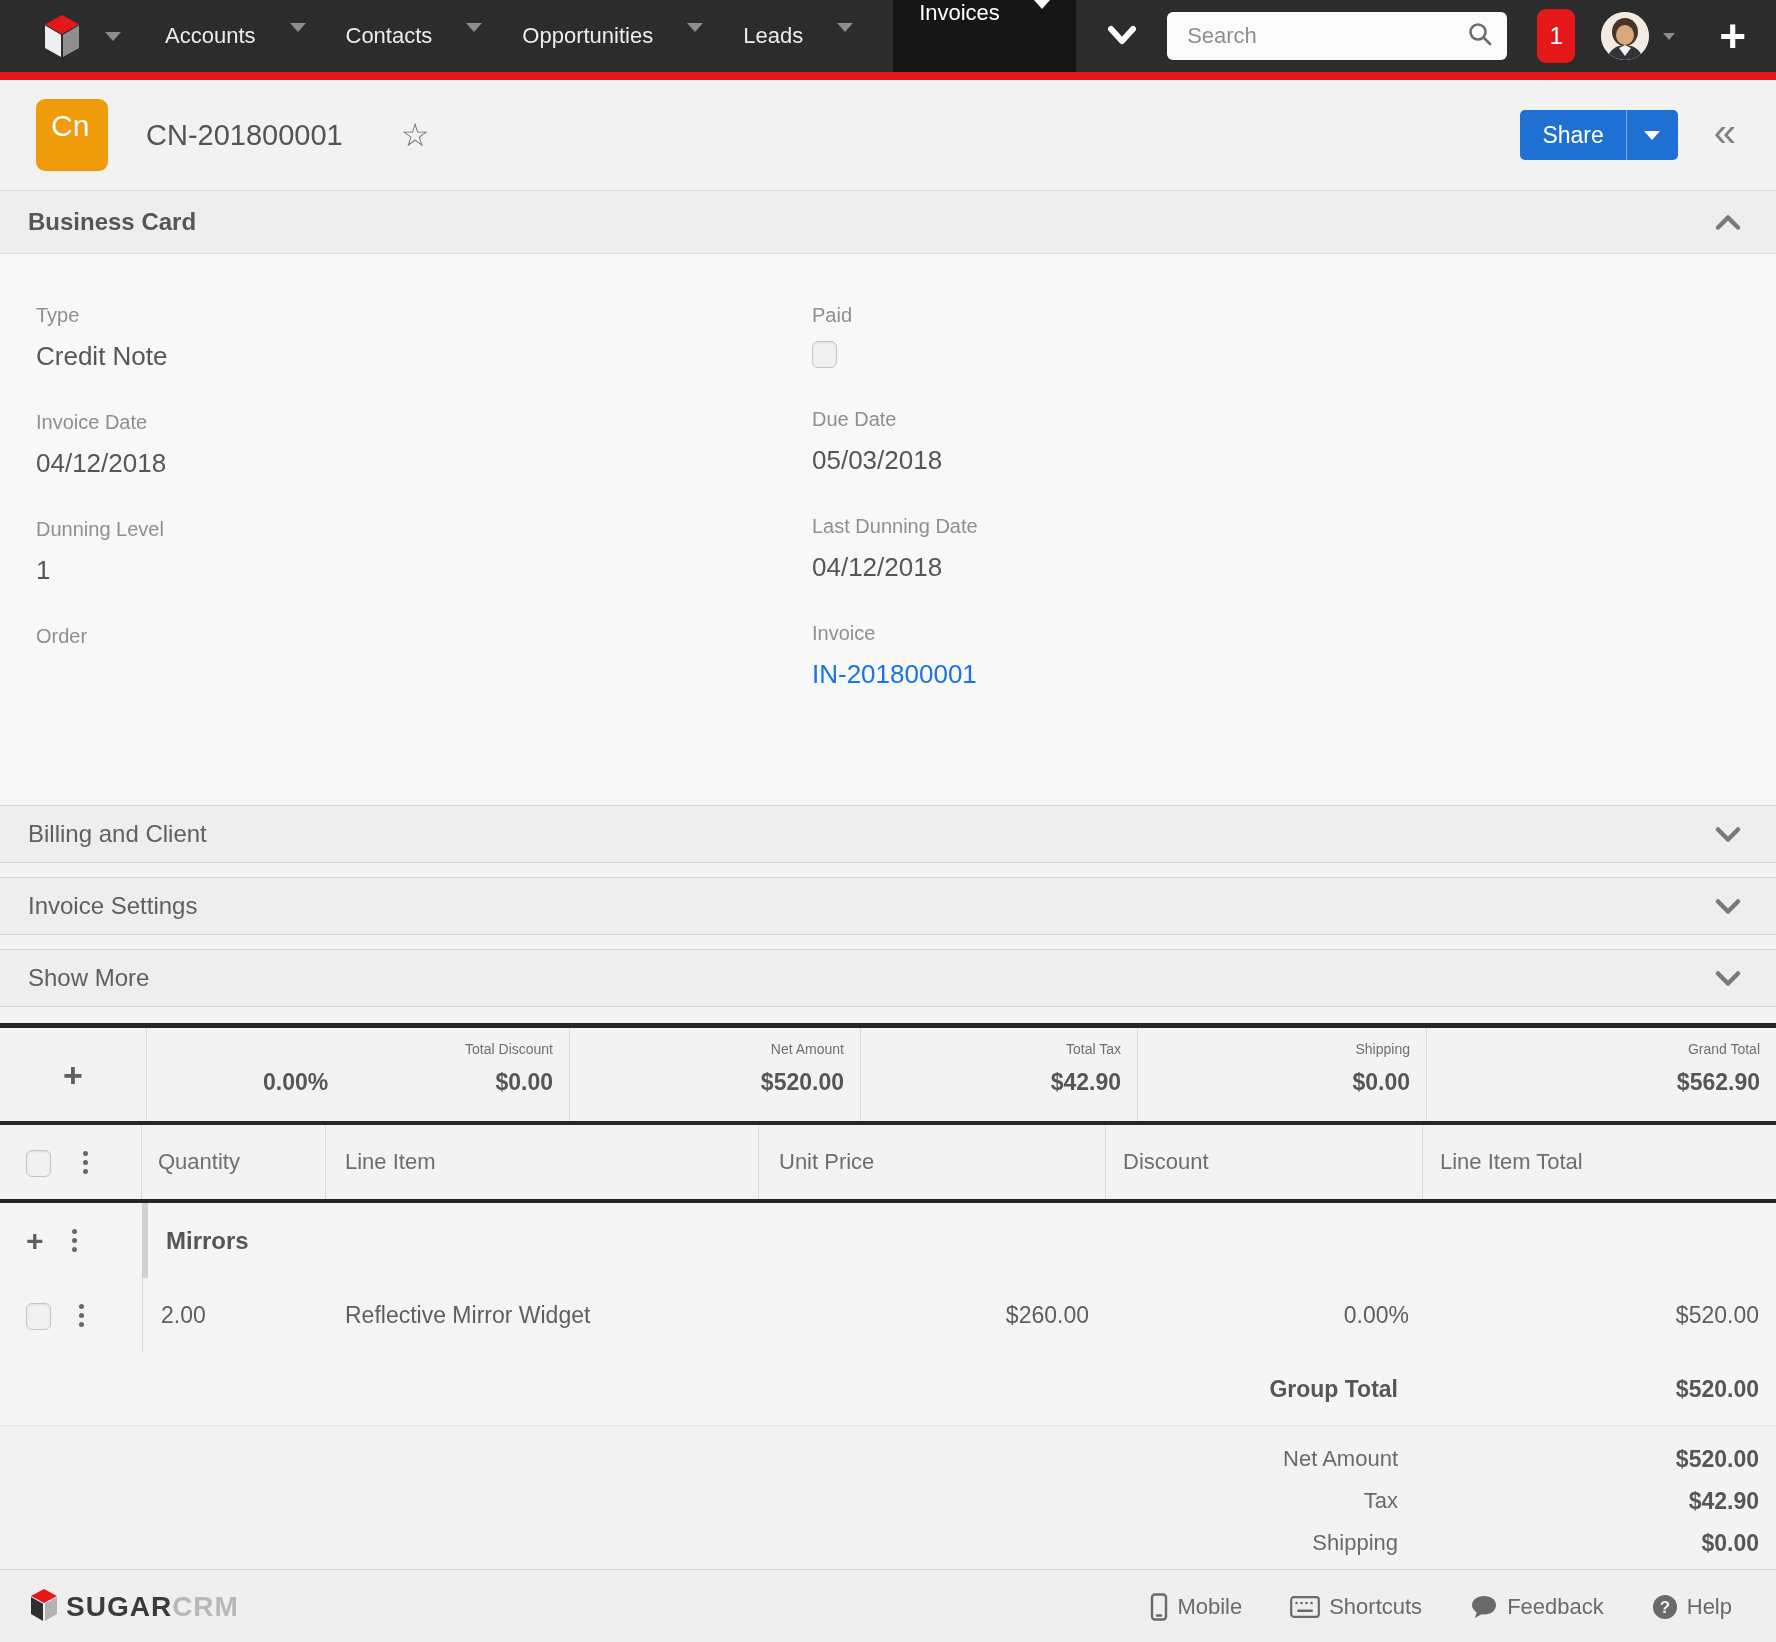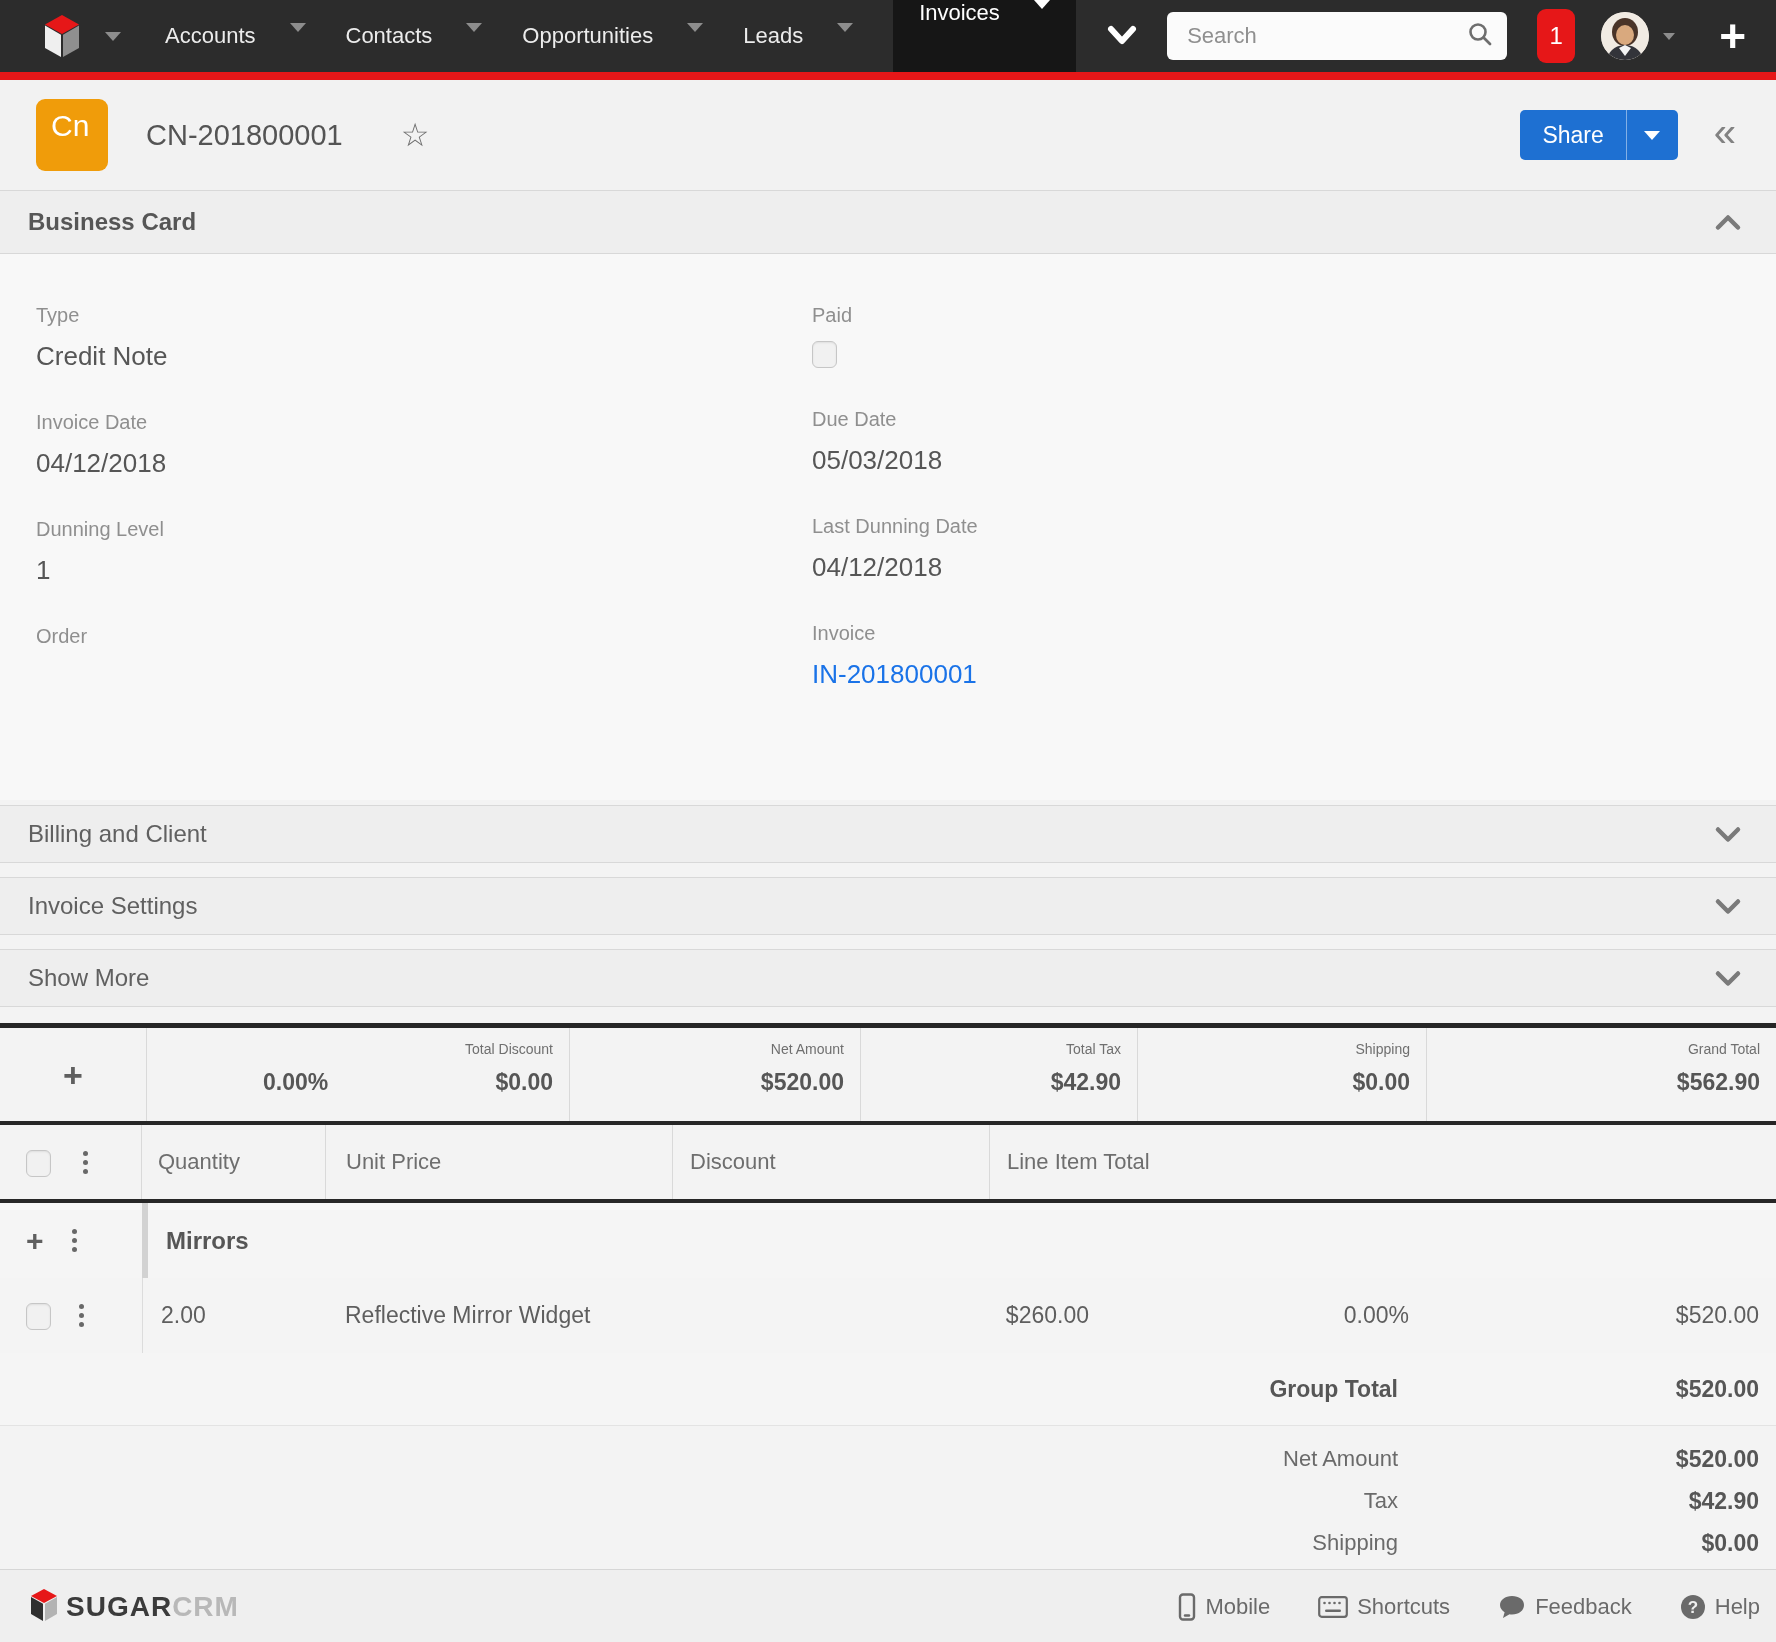--- a/index.html
+++ b/index.html
@@ -106,21 +106,21 @@
   .gtotal-row { height:72px; display:flex; align-items:center; background:#f5f5f5; }
   .gt-label { flex:1; text-align:right; padding-right:25px; font-size:23px; font-weight:bold; color:#565656; }
   .gt-value { width:353px; text-align:right; padding-right:17px; font-size:23px; font-weight:bold; color:#565656; }
 
   .summary { border-top:1px solid #e3e3e3; padding-top:12px; }
   .s-row { height:42px; display:flex; align-items:center; }
   .s-label { flex:1; text-align:right; padding-right:25px; font-size:22px; color:#6a6a6a; }
   .s-value { width:353px; text-align:right; padding-right:17px; font-size:23px; font-weight:bold; color:#565656; }
 
   
-  .footer { margin-top:5px; height:74px; background:#efefef; border-top:1px solid #d6d6d6; display:flex; align-items:center; padding:0 16px 0 30px; }
+  .footer { margin-top:5px; height:74px; background:#efefef; border-top:1px solid #d6d6d6; display:flex; align-items:center; padding:0 44px 0 30px; }
   .brand { display:flex; align-items:center; }
   .brand svg { margin-right:8px; }
   .brand-bold { font-size:28px; font-weight:bold; color:#3b3b3b; letter-spacing:1px; }
   .brand-light { font-size:28px; font-weight:bold; color:#b8b8b8; letter-spacing:1px; }
   .foot-links { margin-left:auto; display:flex; align-items:center; gap:48px; }
   .foot-link { display:flex; align-items:center; gap:9px; font-size:22px; color:#6a6a6a; cursor:pointer; }
   .foot-link svg { display:block; }
 </style>
 </head>
 <body>
@@ -319,20 +319,21 @@
 <div class="items-head">
   <div class="h-cell col-controls">
     <div class="checkbox"></div>
     <div class="kebab">
         <i></i>
         <i></i>
         <i></i>
       </div>
   </div>
   <div class="h-cell col-q">Quantity</div>
+  <div class="h-cell col-li">Line Item</div>
   <div class="h-cell col-up">Unit Price</div>
   <div class="h-cell col-d">Discount</div>
   <div class="h-cell col-t">Line Item Total</div>
 </div>
 
 <div class="group-row">
   <div class="row-controls">
     <span class="plus-glyph">+</span>
     <div class="kebab">
         <i></i>

